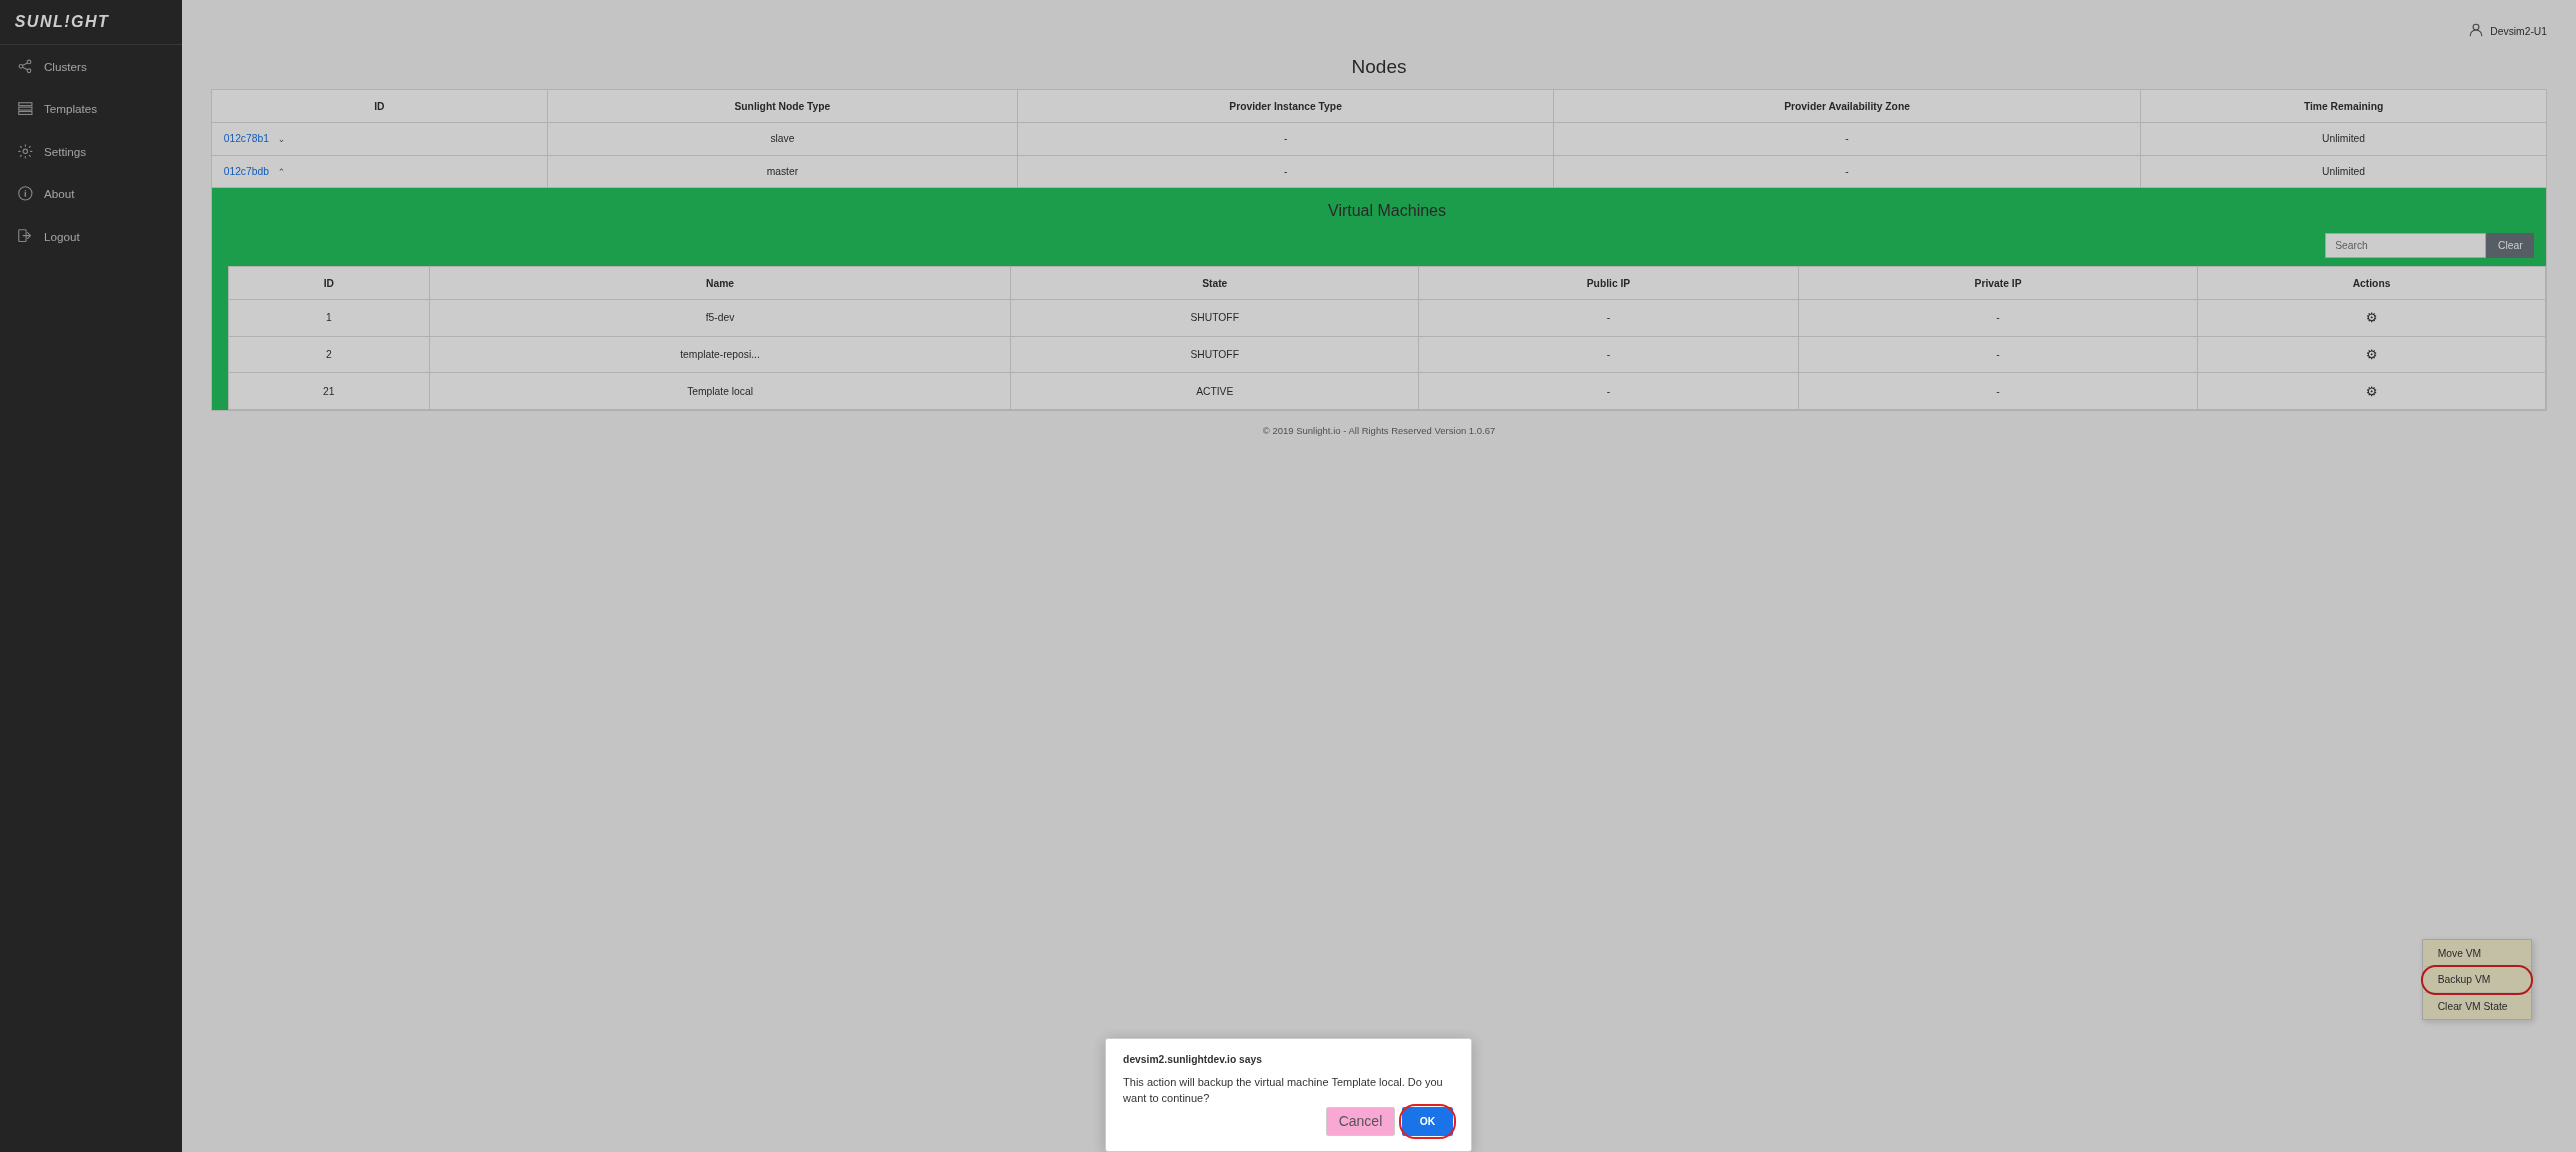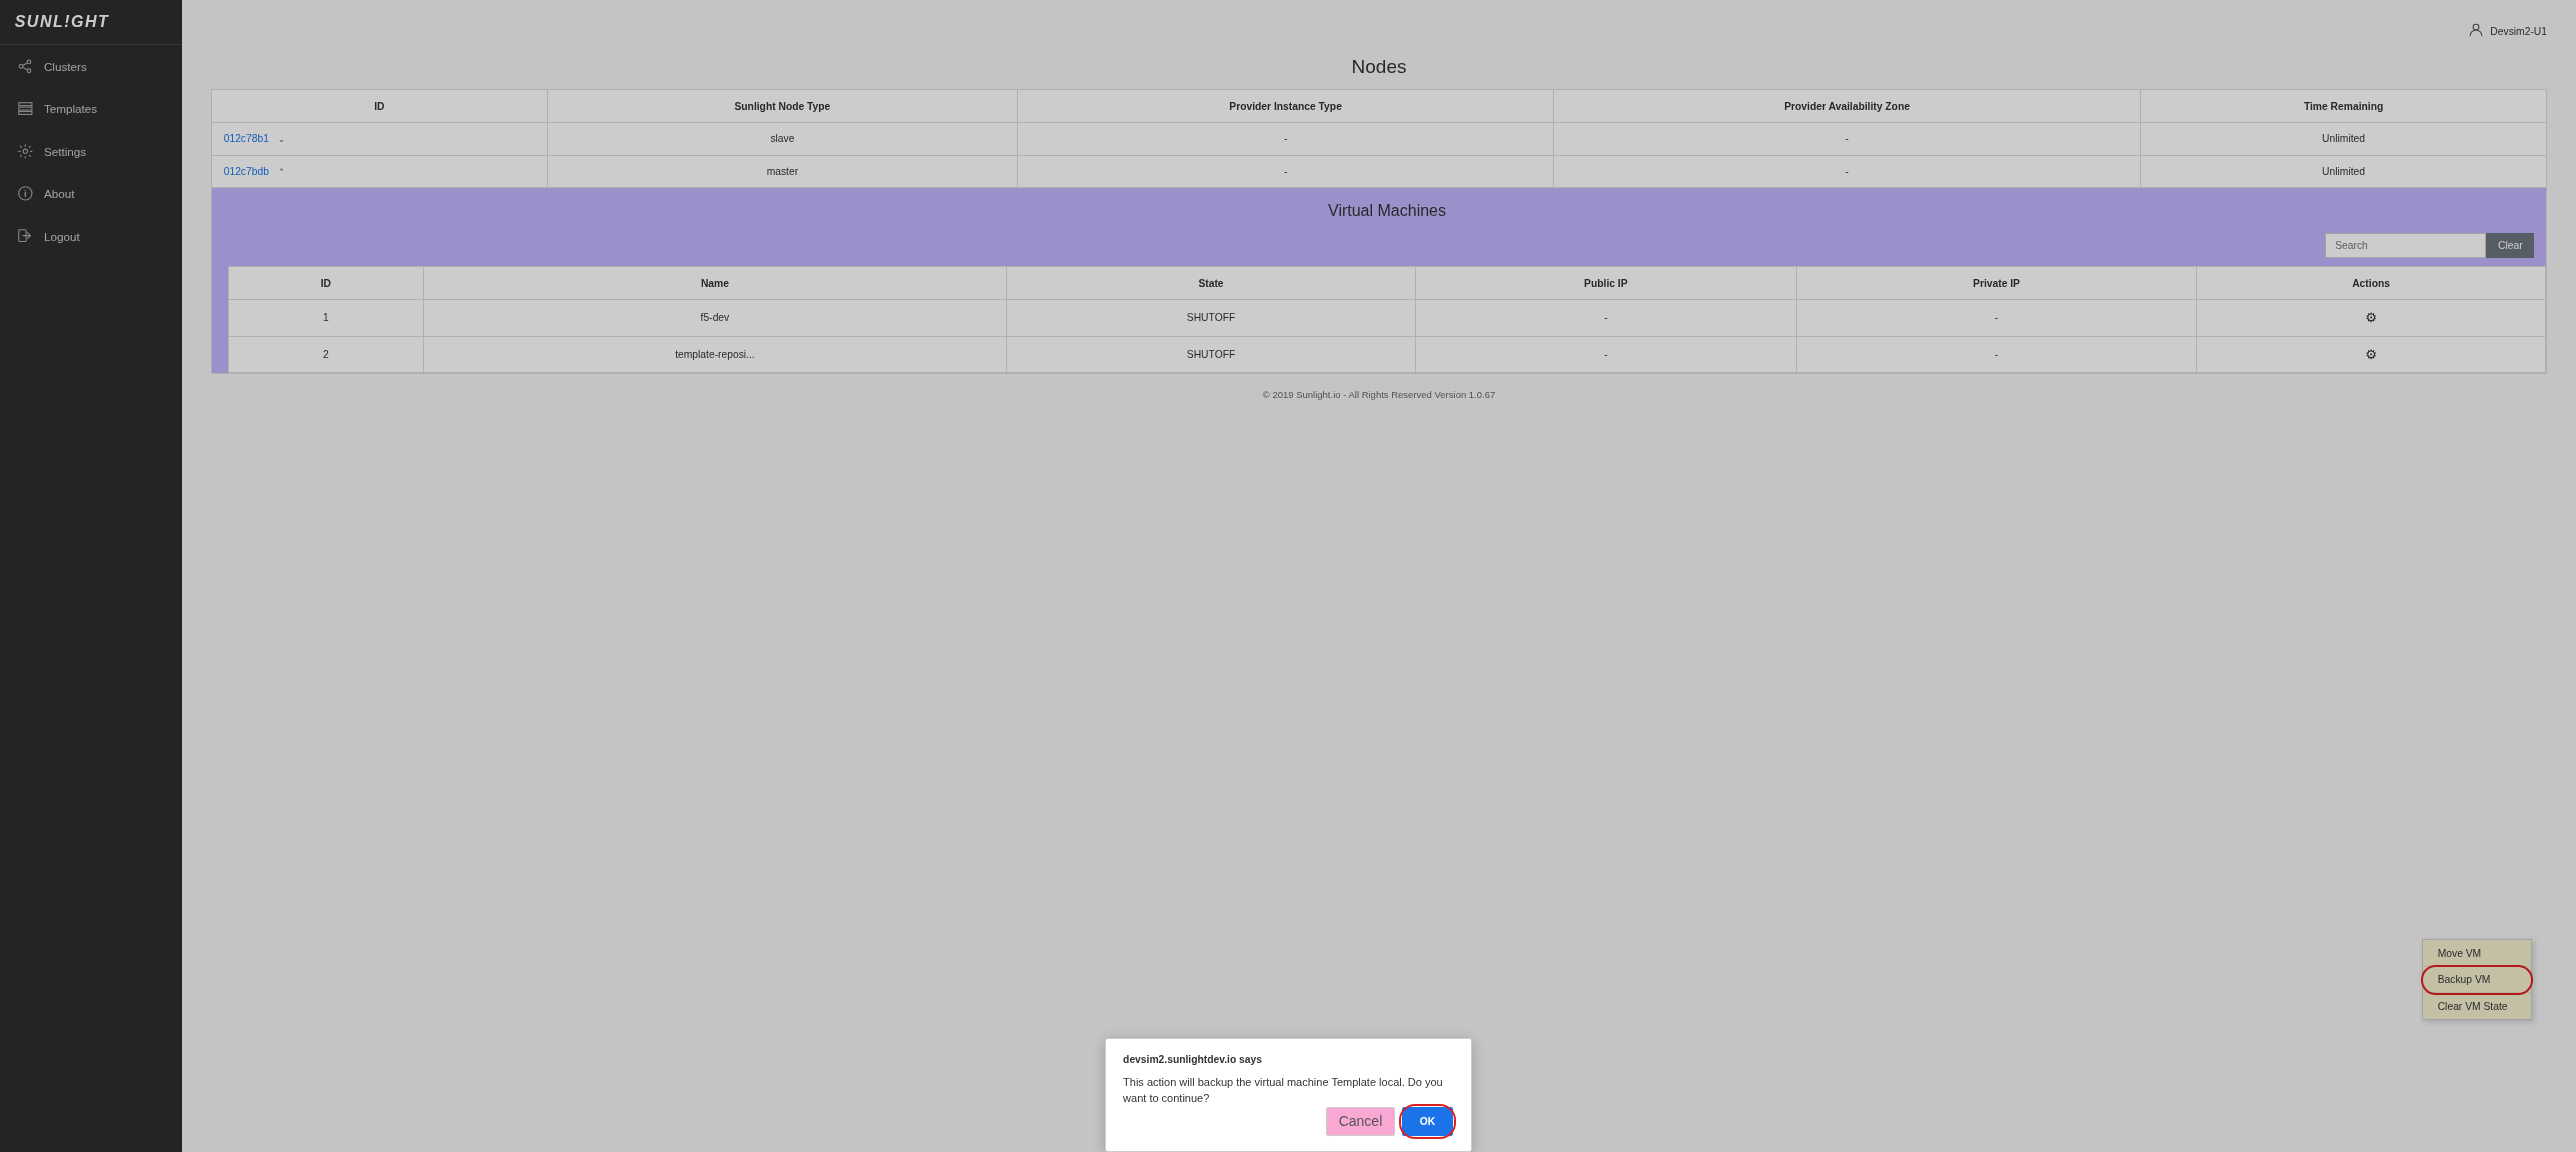--- a/index.html
+++ b/index.html
@@ -110,21 +110,21 @@
       text-decoration: none;
     }
     .expand-icon {
       color: #555;
       font-size: 8.8px;
       margin-left: 5.9px;
     }
 
     
     .vm-section {
-      background: #c4b5fd;
+      background: #22c55e;
       border: 0.7px solid #ddd;
       margin-top: -0.7px;
       padding-left: 16px;
     }
     .vm-header {
       text-align: center;
       padding: 13.2px;
       font-size: 16px;
       font-weight: 400;
       color: #333;
@@ -423,20 +423,30 @@
         <tr>
           <td>2</td>
           <td>template-reposi...</td>
           <td>SHUTOFF</td>
           <td>-</td>
           <td>-</td>
           <td>
             <span class="gear-icon">⚙</span>
           </td>
         </tr>
+        <tr>
+          <td>21</td>
+          <td>Template local</td>
+          <td>ACTIVE</td>
+          <td>-</td>
+          <td>-</td>
+          <td>
+            <span class="gear-icon">⚙</span>
+          </td>
+        </tr>
       </tbody>
     </table>
   </div>
 
   <div class="footer">
     <span>© 2019 Sunlight.io - All Rights Reserved Version 1.0.67</span>
   </div>
 </div>
 
 <div class="context-menu">

